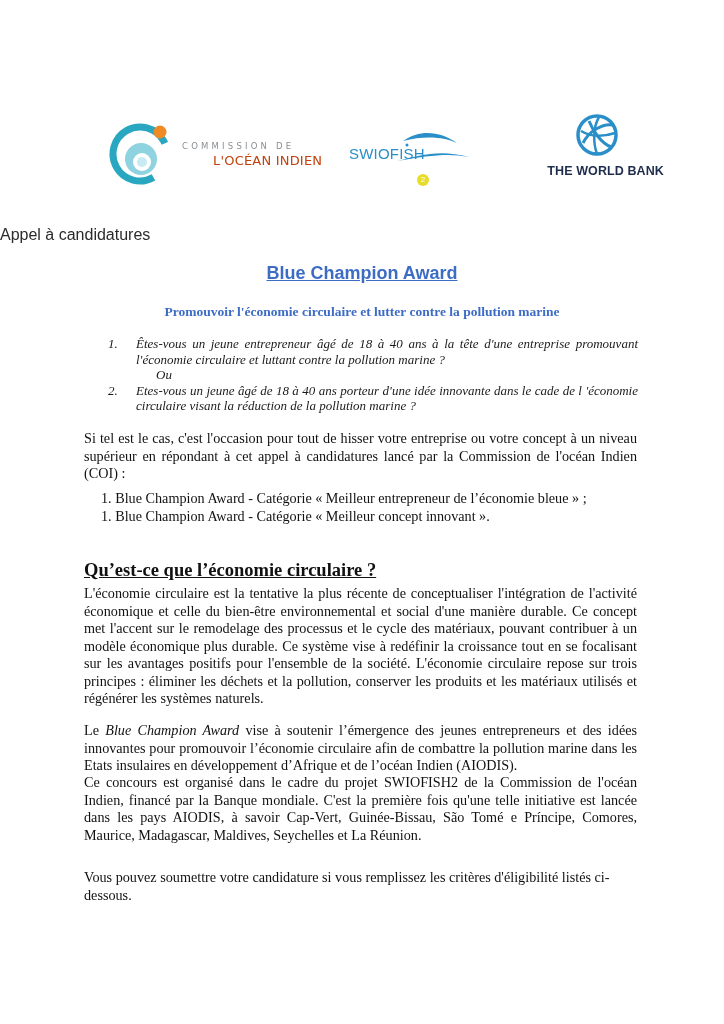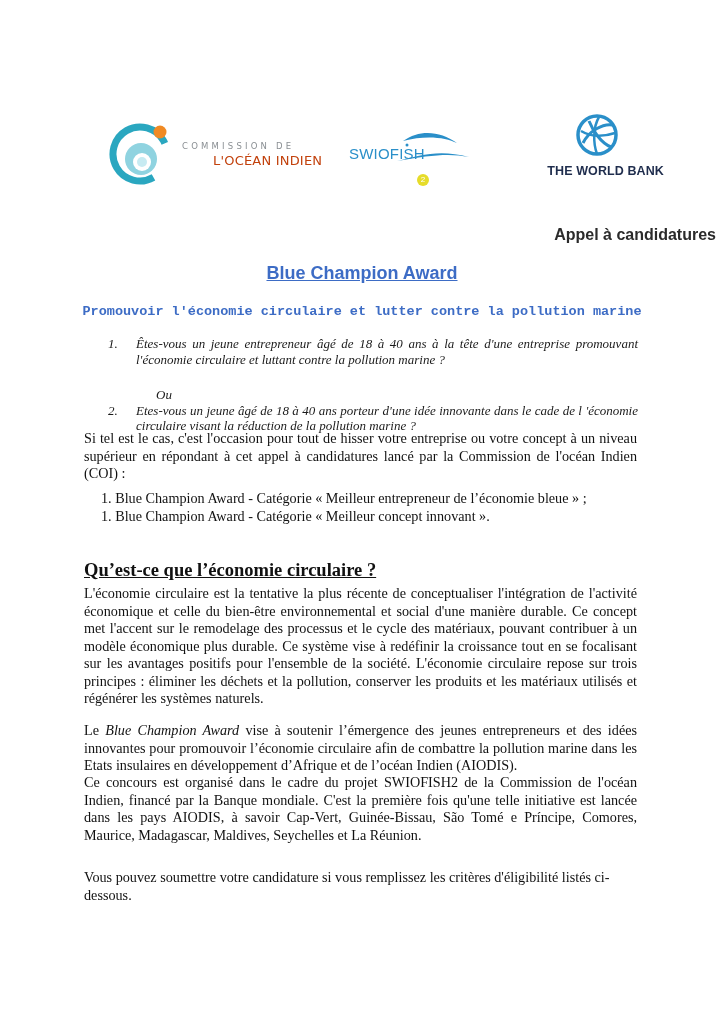--- a/index.html
+++ b/index.html
@@ -15,29 +15,29 @@
     .logo-swio { position: absolute; left: 345px; top: 112px; width: 125px; height: 62px; }
     .swio-text { position: absolute; left: 4px; top: 26px; font-family: "Liberation Sans", sans-serif; font-size: 15px; color: #2a8fc9; letter-spacing: 0.2px; }
     .swio-waves { position: absolute; left: 50px; top: 8px; width: 80px; height: 42px; }
     .swio-dot { position: absolute; left: 72px; top: 55px; width: 12px; height: 12px; border-radius: 50%; background: #e6dc2a; color: #fff; font-size: 8px; font-family: "Liberation Sans", sans-serif; text-align: center; line-height: 12px; }
 
     .logo-wb { position: absolute; left: 540px; top: 106px; width: 130px; height: 70px; }
     .wb-globe { position: absolute; left: 35px; top: 0; width: 44px; height: 44px; }
     .wb-text { position: absolute; left: 0; top: 51px; width: 124px; text-align: right; font-family: "Liberation Sans", sans-serif; font-weight: bold; font-size: 12.5px; color: #1f2d4d; letter-spacing: 0.1px; }
 
     
-    .title-appel { position: absolute; left: 0; width: 716px; top: 219px; text-align: right; font-family: "Liberation Sans", sans-serif; font-weight: bold; font-size: 16px; color: #2b2b2b; }
+    .title-appel { position: absolute; left: 0; width: 716px; top: 219px; text-align: left; font-family: "Liberation Sans", sans-serif; font-weight: normal; font-size: 16px; color: #2b2b2b; }
     .title-award { position: absolute; left: 0; width: 724px; top: 256px; text-align: center; font-family: "Liberation Sans", sans-serif; font-weight: bold; font-size: 18px; color: #3d6cc5; text-decoration: underline; }
-    .subtitle { position: absolute; left: 0; width: 724px; top: 297px; text-align: center; font-family: Liberation Mono, monospace; font-weight: bold; font-size: 13.5px; color: #3d6cc5; }
+    .subtitle { position: absolute; left: 0; width: 724px; top: 297px; text-align: center; font-family: Liberation Serif, serif; font-weight: bold; font-size: 13.5px; color: #3d6cc5; }
 
     
     .questions { position: absolute; left: 108px; top: 329px; width: 530px; font-family: "Liberation Serif", serif; font-style: italic; font-size: 13px; line-height: 15.5px; color: #1a1a1a; }
     .q-item { position: relative; padding-left: 28px; text-align: justify; }
     .q-num { position: absolute; left: 0; top: 0; font-style: italic; }
-    .q-or { padding-left: 48px; margin-top: 20px; }
+    .q-or { padding-left: 48px; }
 
     
     .body-text { position: absolute; left: 84px; width: 553px; font-family: "Liberation Serif", serif; font-size: 14.2px; line-height: 17.5px; color: #111; text-align: justify; }
     .p-intro { top: 423px; }
     .p-cats { top: 483px; text-align: left; }
     .h-econ { position: absolute; left: 84px; top: 553px; font-family: "Liberation Serif", serif; font-weight: bold; font-size: 18.5px; color: #111; text-decoration: underline; }
     .p-econ { top: 578px; }
     .p-award { top: 715px; }
     .p-concours { top: 767px; }
     .p-submit { top: 862px; text-align: left; }

